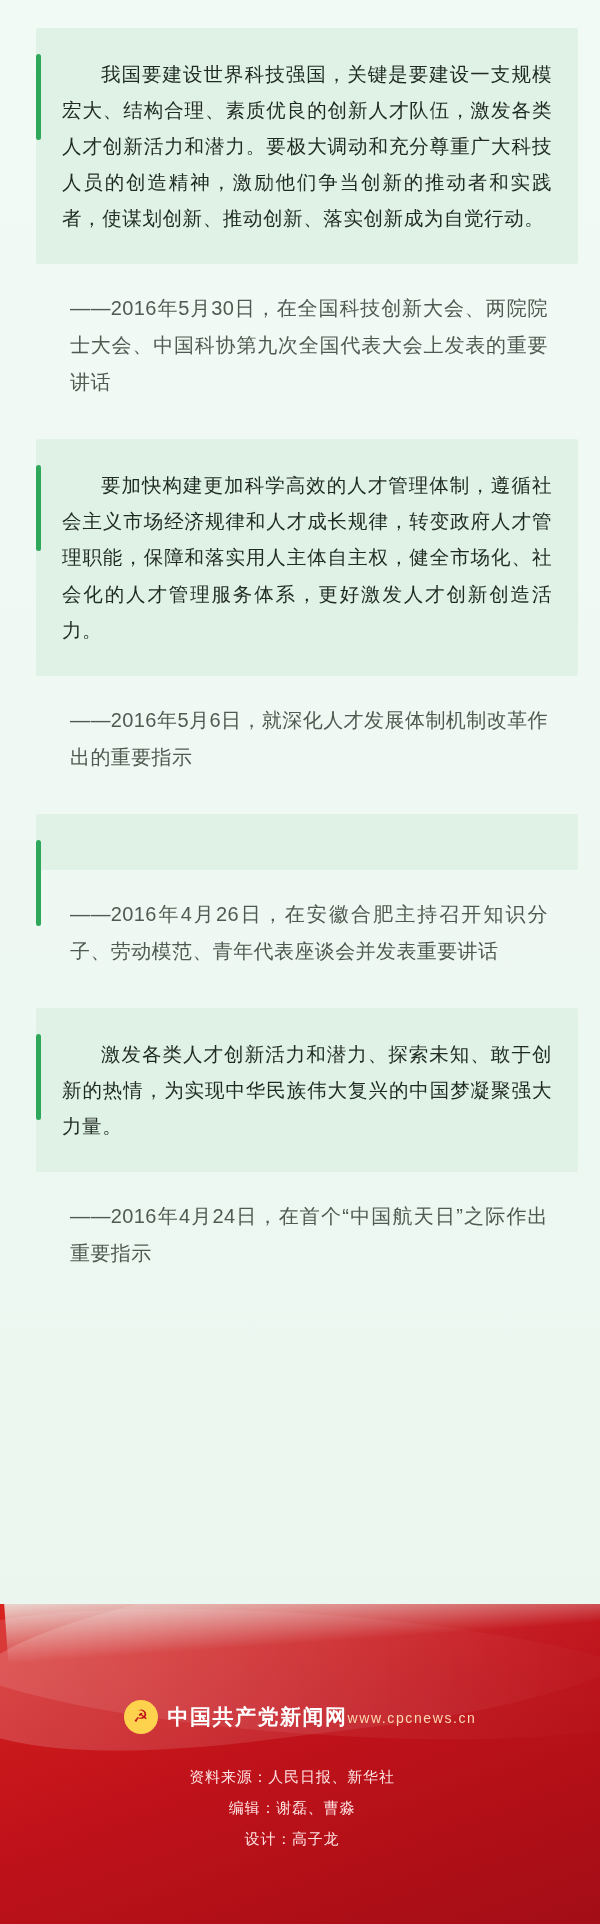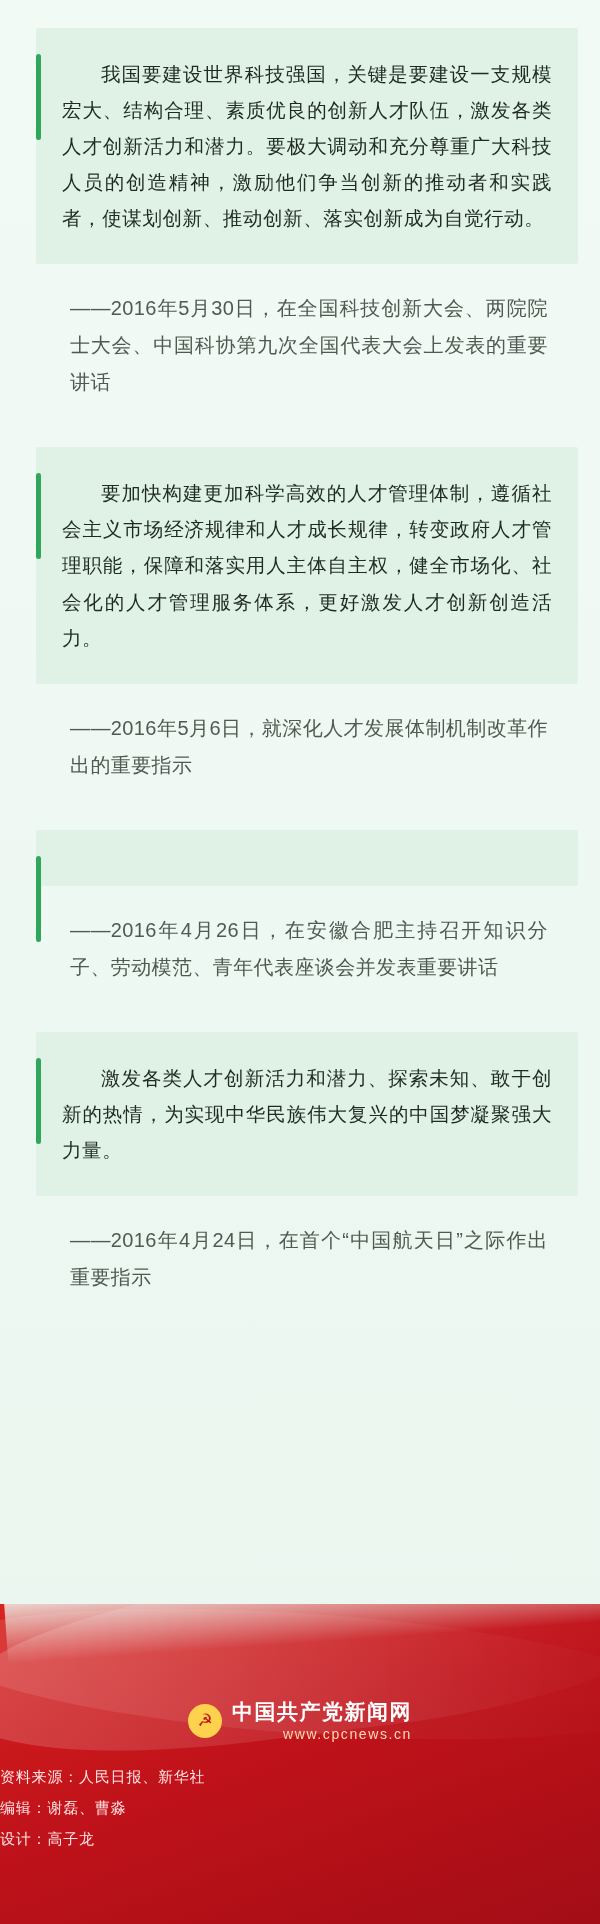--- a/index.html
+++ b/index.html
@@ -16,21 +16,21 @@
     width: 600px;
     height: 1924px;
     background: linear-gradient(180deg, #f2faf5 0%, #eef8f2 55%, #e9f5ee 100%);
     overflow: hidden;
   }
   .content {
     padding: 0 22px;
     box-sizing: border-box;
   }
   .block {
-    margin-bottom: 16px;
+    margin-bottom: 8px;
     padding-left: 14px;
   }
   .quote {
     position: relative;
     background: #e0f2e6;
     padding: 28px 26px 28px 26px;
     box-sizing: border-box;
     border-radius: 2px;
   }
   .quote-bar {
@@ -126,41 +126,42 @@
     top: 8px;
     width: 18px;
     height: 18px;
     color: #c0121a;
     font-size: 17px;
     line-height: 18px;
     text-align: center;
   }
   .logo-texts {
     display: flex;
-    flex-direction: column;
-    align-items: flex-end;
+    flex-direction: row;
+    align-items: center;
     line-height: 1.1;
   }
   .logo-title {
     font-size: 21px;
     color: #ffffff;
     letter-spacing: 1.5px;
     font-weight: bold;
   }
   .logo-sub {
     font-size: 14px;
     color: #ffd9b0;
     letter-spacing: 1.6px;
     margin-top: 4px;
   }
   .credits {
     position: absolute;
     top: 158px;
     left: 0;
     width: 584px;
+    text-align: center;
     color: #ffe2e2;
     font-size: 15px;
     line-height: 2.05;
     letter-spacing: 0.8px;
   }
 </style>
 </head>
 <body>
 
 <div id="page">

